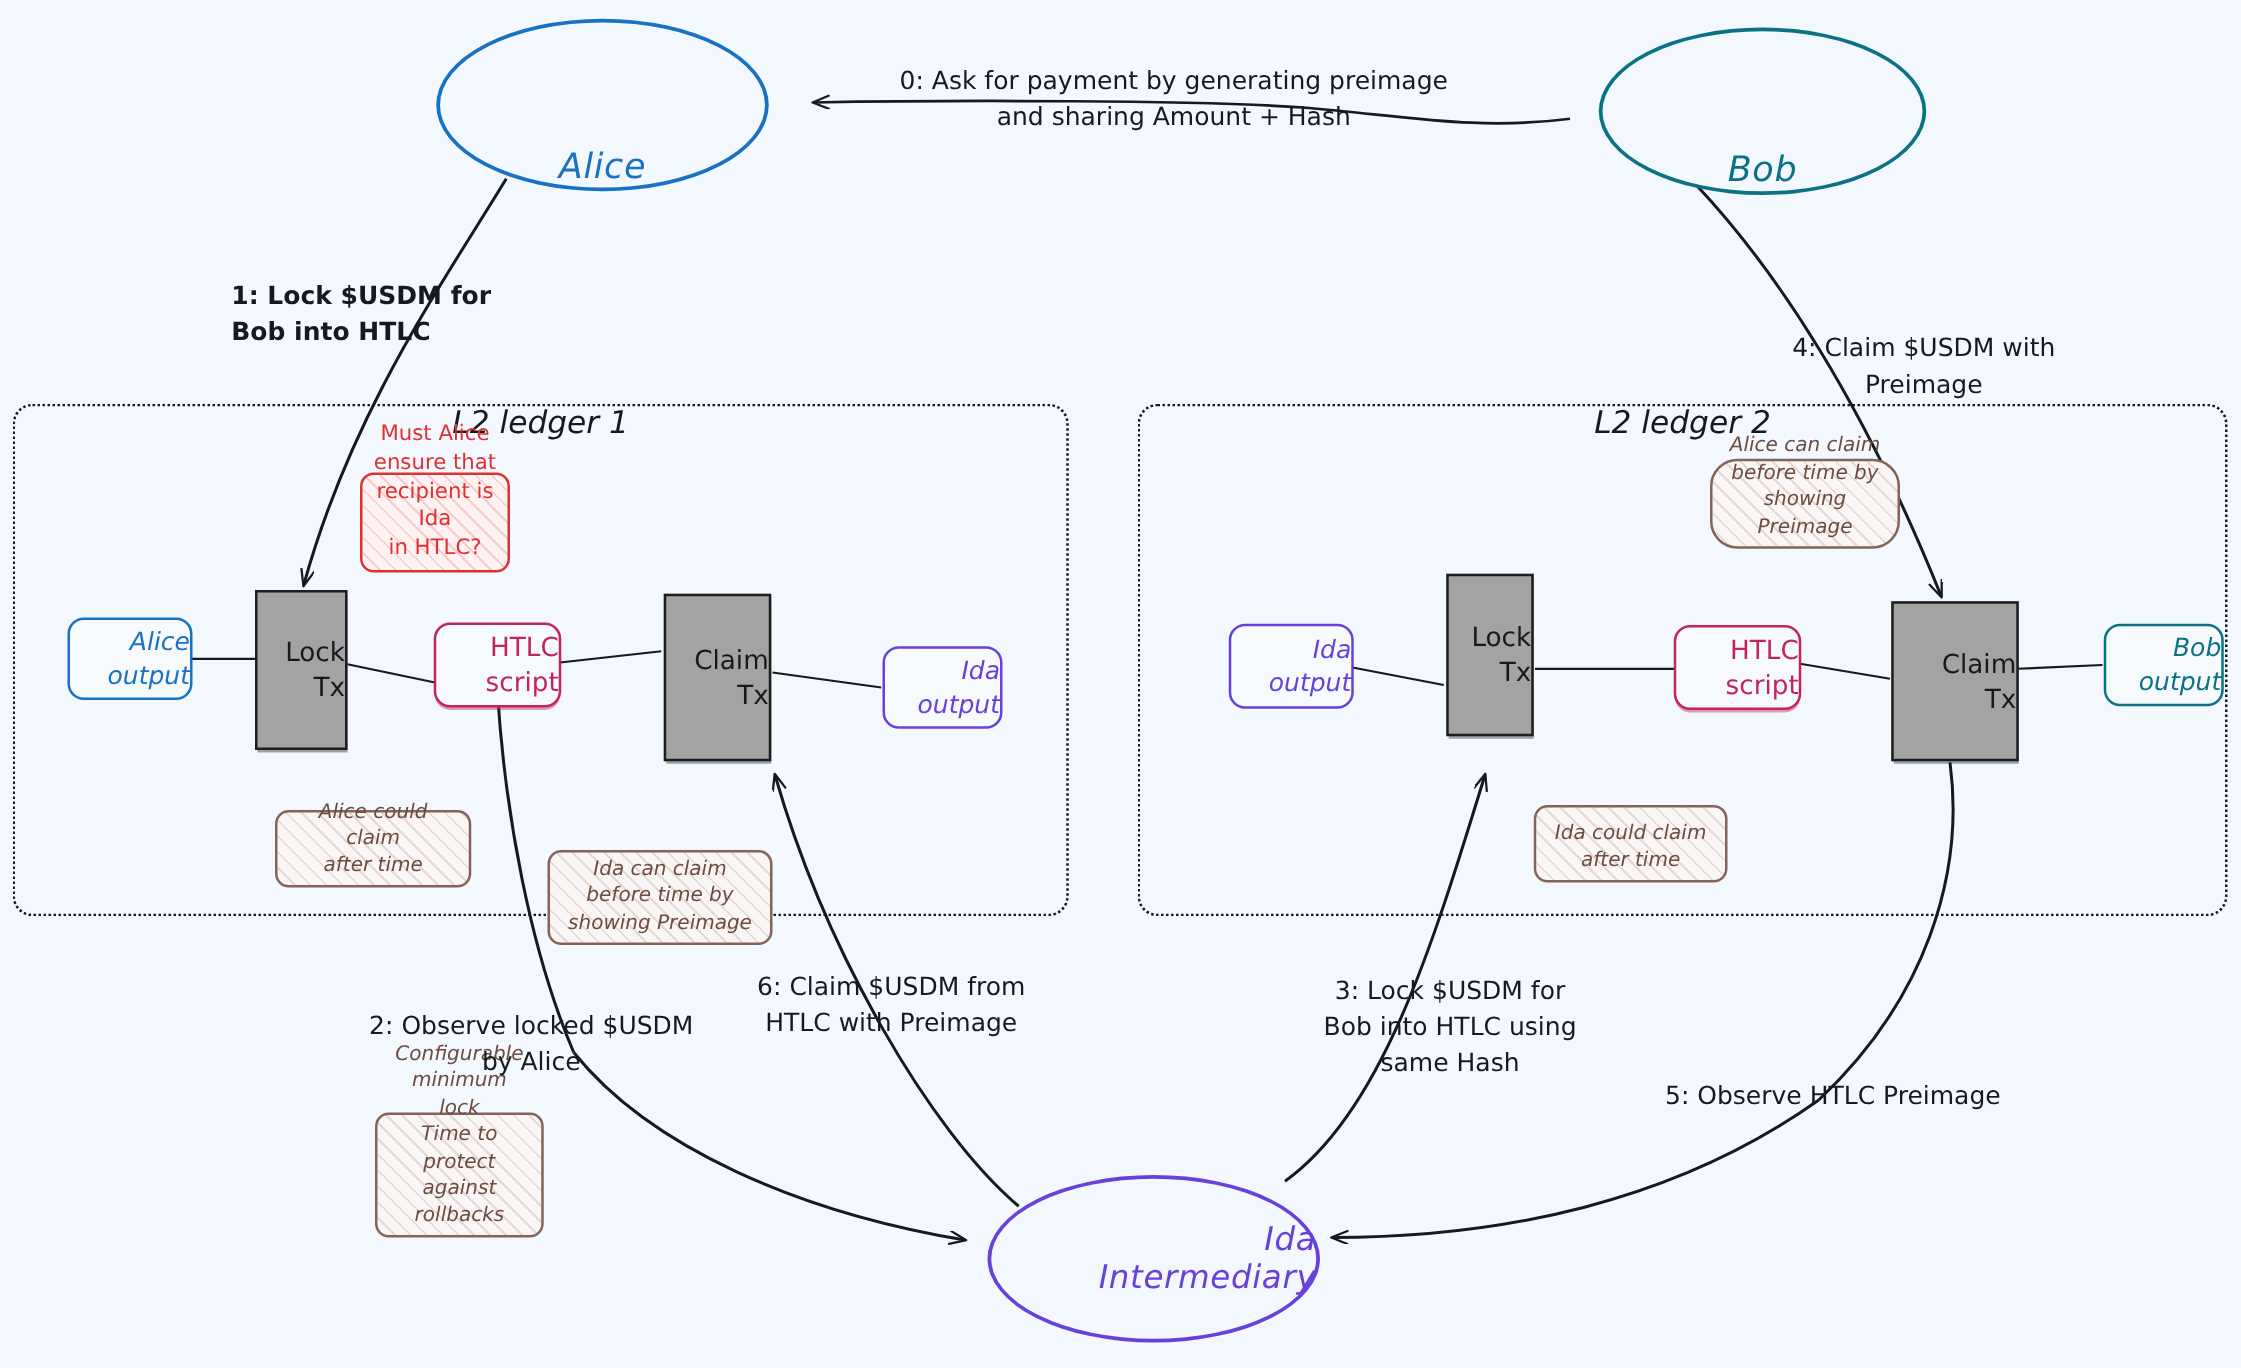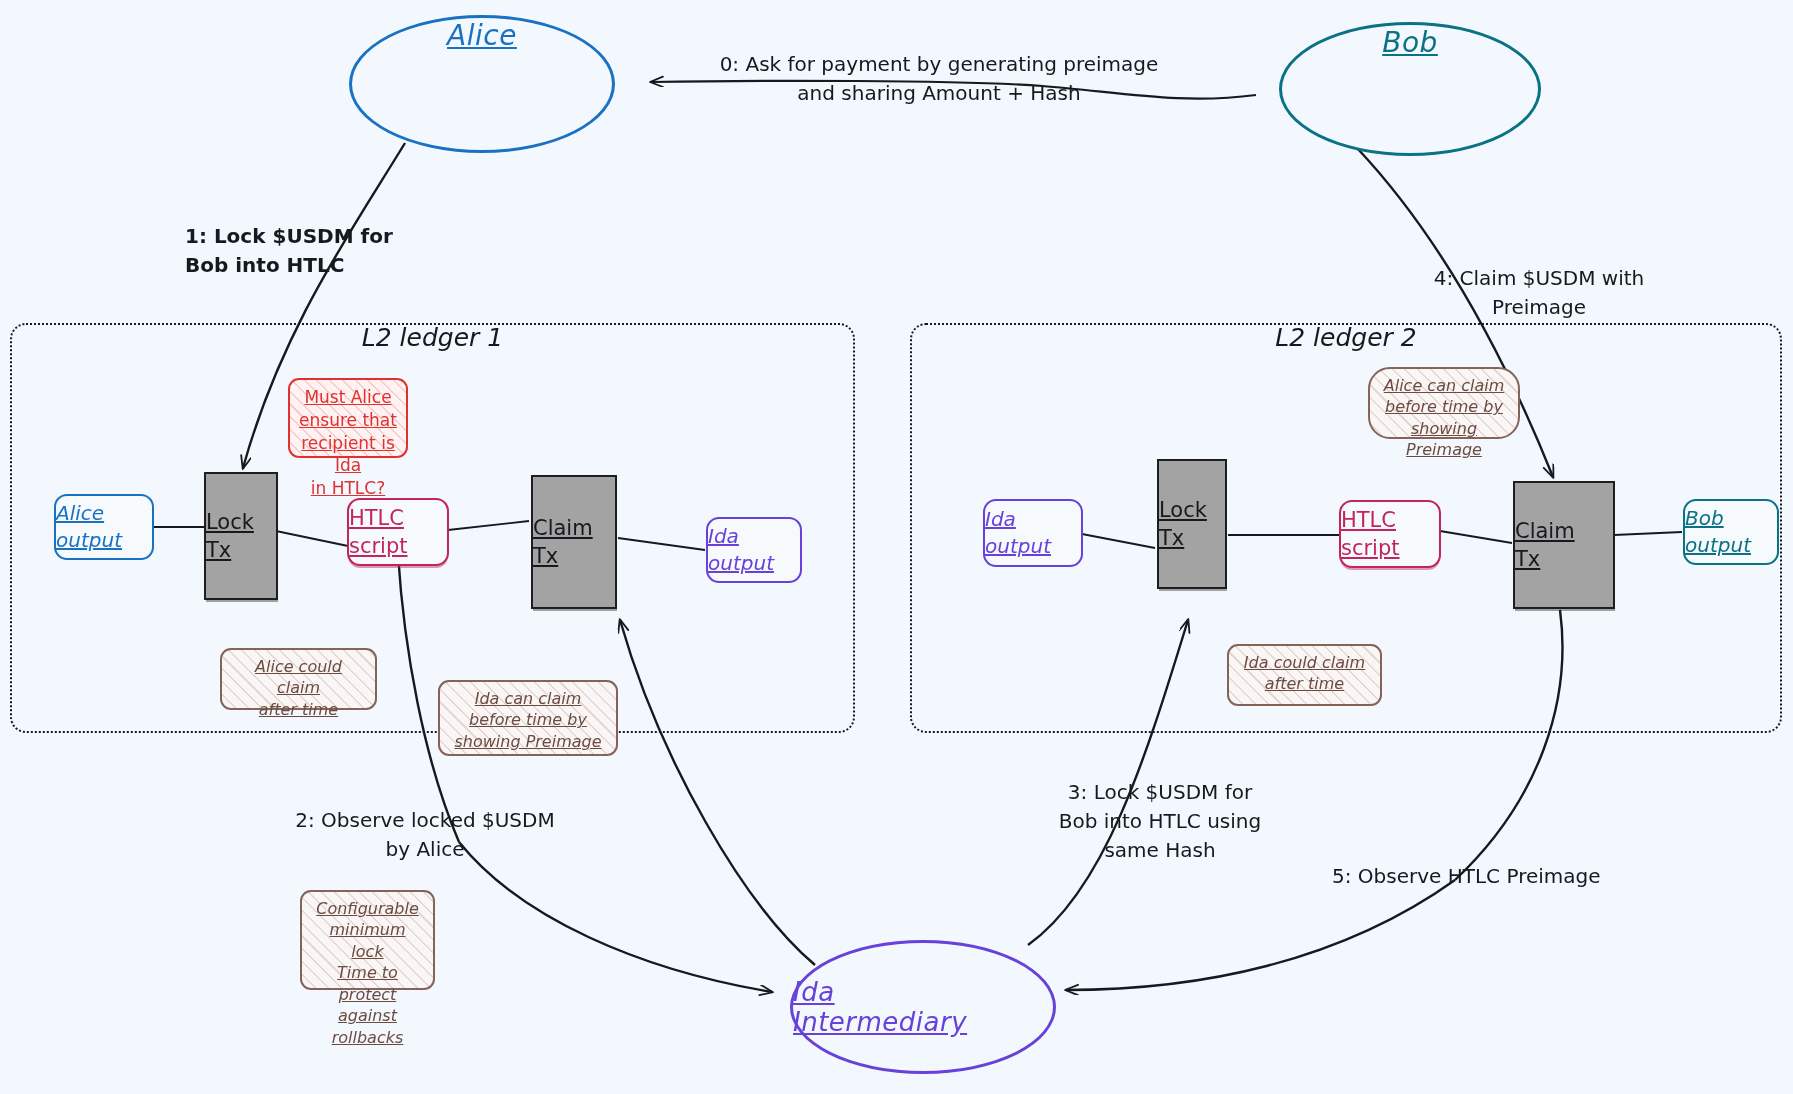--- a/index.html
+++ b/index.html
@@ -6,22 +6,22 @@
   body{
     width:1793px;height:1094px;
     background:#f2f8fd;
     font-family:"DejaVu Sans","Liberation Sans",sans-serif;
     overflow:hidden;
     position:relative;
   }
   #canvas{position:absolute;inset:0;width:1793px;height:1094px;}
   svg.layer{position:absolute;left:0;top:0;width:1793px;height:1094px;pointer-events:none;}
 
-  .node{position:absolute;box-sizing:border-box;display:flex;align-items:flex-start;
-        justify-content:center;text-align:center;text-decoration:underline;}
+  .node{position:absolute;box-sizing:border-box;display:flex;align-items:flex-end;
+        justify-content:center;text-align:center;}
 
   
   .actor{
     border-radius:50%;
     background:#f2f8fd;
     font-style:italic;
     letter-spacing:.5px;
   }
   .actor .lbl{line-height:1.25;}
 
@@ -255,14 +255,16 @@
 
   <div class="elabel" style="left:1045px;top:778px;width:230px;">3: Lock $USDM for
 Bob into HTLC using
 same Hash</div>
 
   <div class="elabel" style="left:1424px;top:264px;width:230px;">4: Claim $USDM with
 Preimage</div>
 
   <div class="elabel left" style="left:1332px;top:862px;width:290px;">5: Observe HTLC Preimage</div>
 
+  <div class="elabel" style="left:598px;top:775px;width:230px;">6: Claim $USDM from
+HTLC with Preimage</div>
 
 </div>
 
 </body></html>

